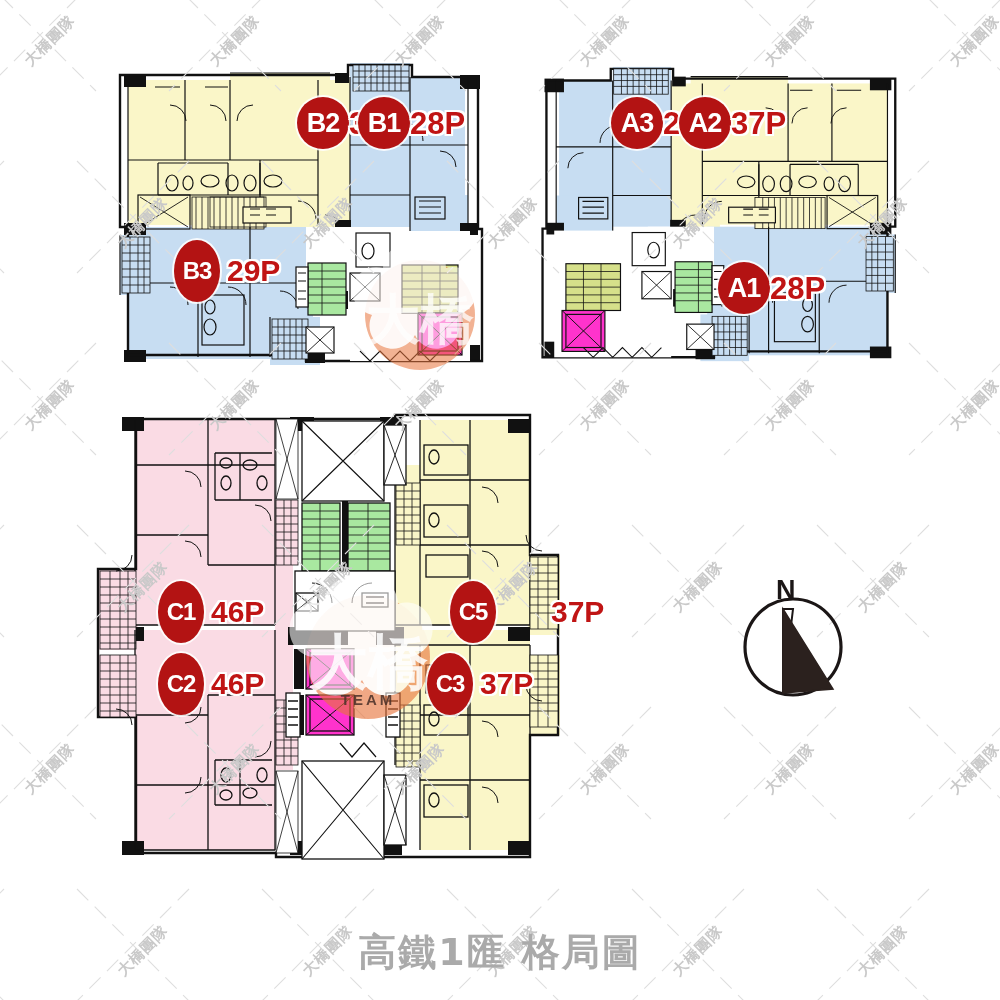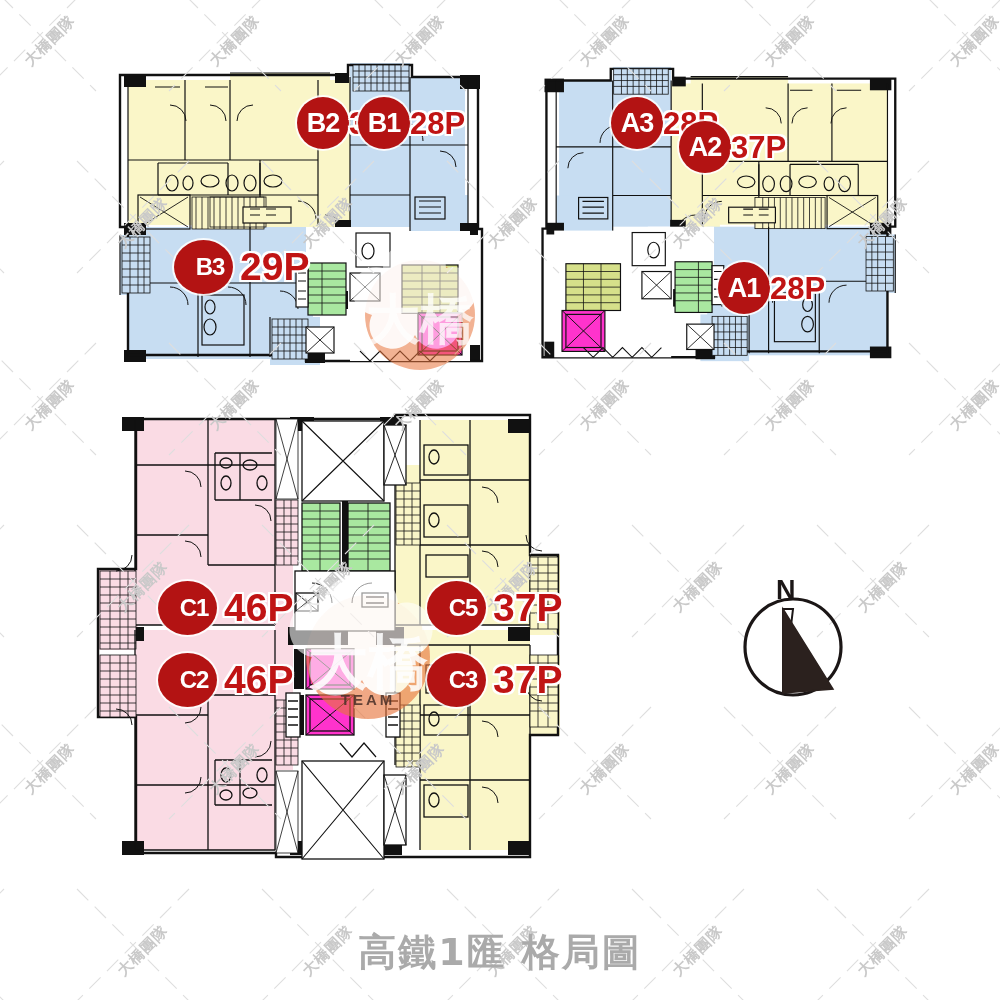--- a/index.html
+++ b/index.html
@@ -18,22 +18,22 @@
   
   .plan{position:absolute;}
   .plan svg{display:block;}
 
   
   .badge-wrap{position:absolute;display:flex;align-items:center;z-index:60;}
   .badge{width:52px;height:52px;border-radius:50%;background:#b31313;
          color:#fff;display:flex;align-items:center;justify-content:center;
          font-size:27px;font-weight:700;letter-spacing:-1px;
          box-shadow:0 0 0 2px rgba(255,255,255,.85);}
-  .badge.sm{width:46px;height:54px;font-size:24px;padding-left:13px;}
-  .area{color:#c01414;font-size:39px;font-weight:700;margin-left:7px;
+  .badge.sm{width:46px;height:62px;font-size:24px;}
+  .area{color:#c01414;font-size:30px;font-weight:700;margin-left:7px;
         text-shadow:-2px 0 #fff,0 -2px #fff,2px 0 #fff,0 2px #fff,
                     -2px -2px #fff,2px -2px #fff,-2px 2px #fff,2px 2px #fff;}
   .badge-stack{position:absolute;z-index:60;display:flex;
                align-items:center;}
   .badge-stack .area{margin-left:0;margin-top:2px;font-size:31px;}
 
   
   .logo-wm{position:absolute;z-index:50;pointer-events:none;}
 
   
@@ -507,38 +507,38 @@
 </div>
 <div class="badge-wrap" style="left:174px;top:240px;">
   <div class="badge sm">B3</div>
   <div class="area">29P</div>
 </div>
 
 <div class="badge-stack" style="left:611px;top:97px;">
   <div class="badge">A3</div>
   <div class="area">28P</div>
 </div>
-<div class="badge-stack" style="left:679px;top:97px;margin-top:24px;">
+<div class="badge-stack" style="left:679px;top:97px;">
   <div class="badge">A2</div>
   <div class="area">37P</div>
 </div>
 <div class="badge-stack" style="left:718px;top:262px;">
   <div class="badge">A1</div>
   <div class="area">28P</div>
 </div>
 
 <div class="badge-wrap" style="left:158px;top:581px;">
   <div class="badge sm">C1</div>
   <div class="area">46P</div>
 </div>
 <div class="badge-wrap" style="left:158px;top:653px;">
   <div class="badge sm">C2</div>
   <div class="area">46P</div>
 </div>
-<div class="badge-wrap" style="left:427px;top:581px;">
+<div class="badge-wrap" style="left:450px;top:581px;gap:48px;">
   <div class="badge sm">C5</div>
   <div class="area">37P</div>
 </div>
 <div class="badge-wrap" style="left:427px;top:653px;">
   <div class="badge sm">C3</div>
   <div class="area">37P</div>
 </div>
 
 <div id="compass" style="left:735px;top:565px;">
   <svg width="120" height="140" viewBox="0 0 120 140">

